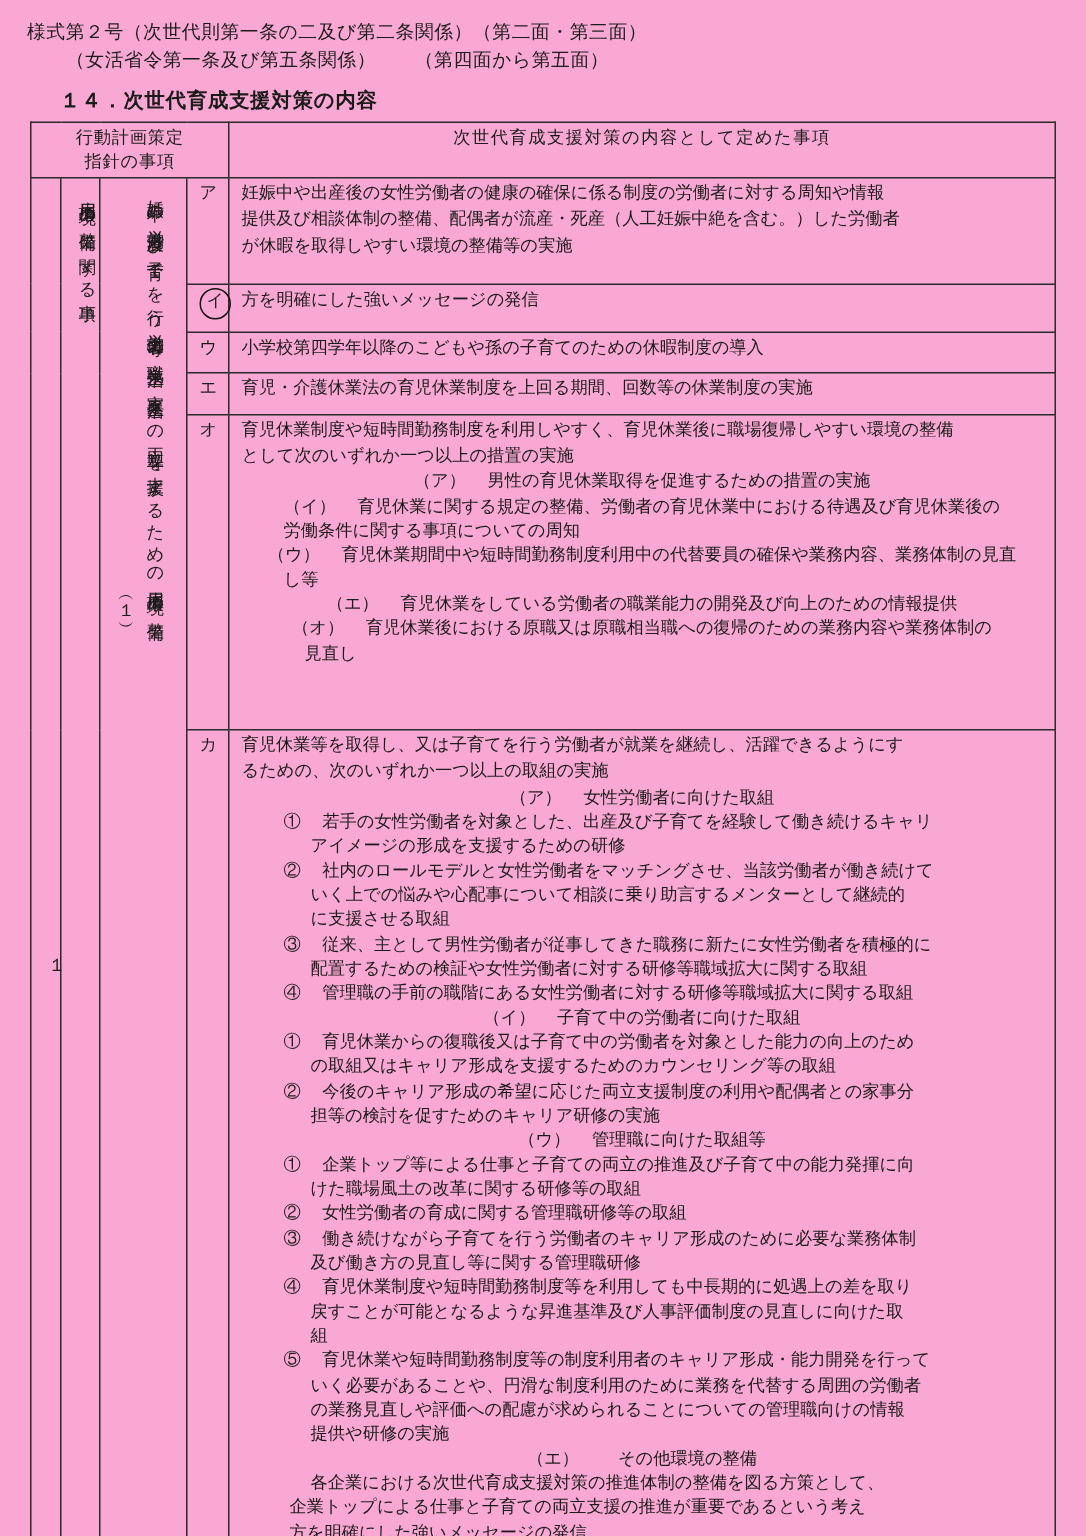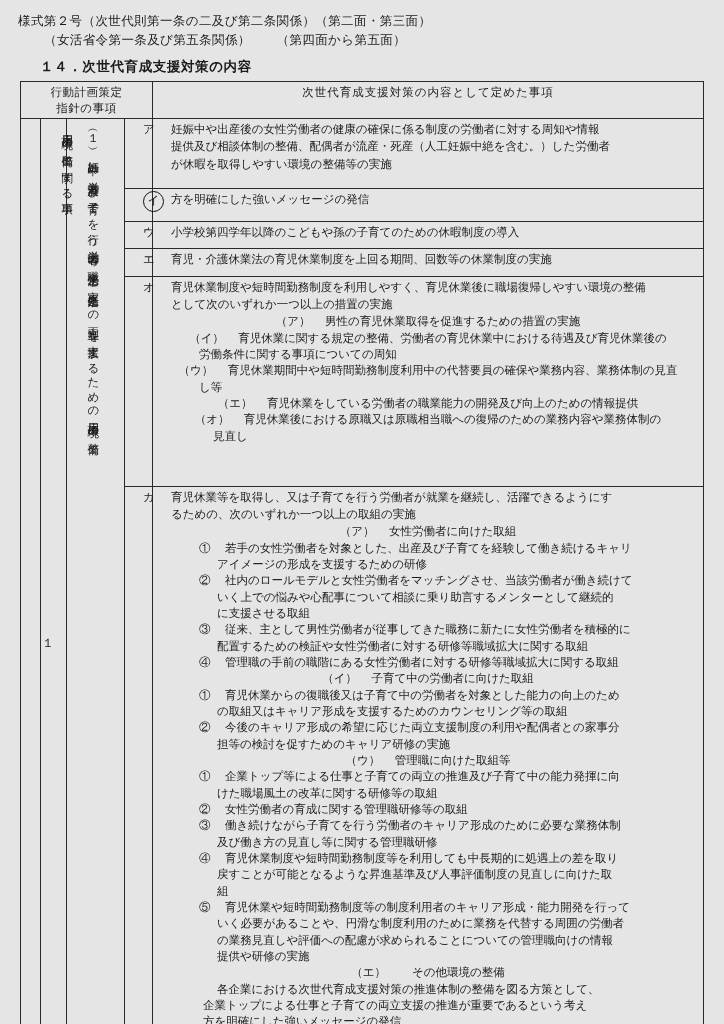--- a/index.html
+++ b/index.html
@@ -12,21 +12,21 @@
     height: 1024px;
     font-family: "Liberation Serif", "DejaVu Serif", serif;
     color: #1b1b1b;
     position: relative;
     overflow: hidden;
   }
   .page {
     position: relative;
     width: 724px;
     height: 1024px;
-    background: #e5e5e5;
+    background: #f9a8d4;
     padding: 0;
     box-sizing: border-box;
   }
   .header {
     padding: 12px 0 0 18px;
     font-size: 12.5px;
     line-height: 1.5;
     letter-spacing: 0.4px;
   }
   .header-line2 {
@@ -40,21 +40,21 @@
   }
   table.main {
     border-collapse: collapse;
     margin: 0 auto;
     width: 684px;
     table-layout: fixed;
   }
   table.main td, table.main th {
     border: 1px solid #2a2a2a;
     vertical-align: top;
-    padding: 2px 18px;
+    padding: 2px 8px;
     font-size: 11.5px;
     line-height: 1.42;
   }
   th.head-left {
     width: 106px;
     text-align: center;
     font-weight: normal;
     font-size: 12px;
     letter-spacing: 0.5px;
     padding: 4px 2px;

